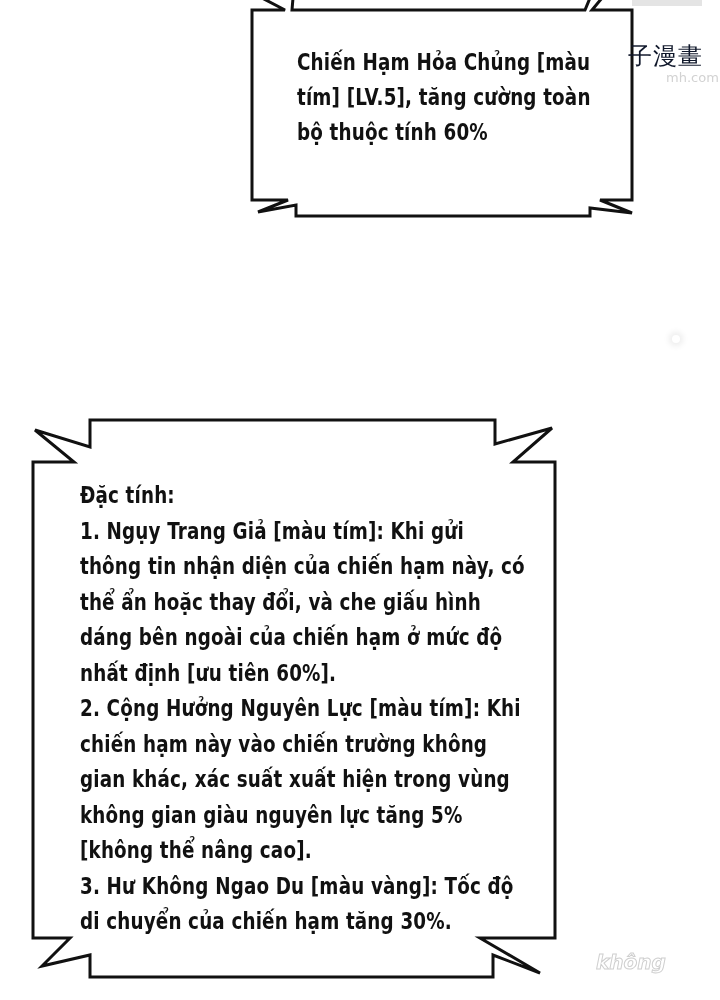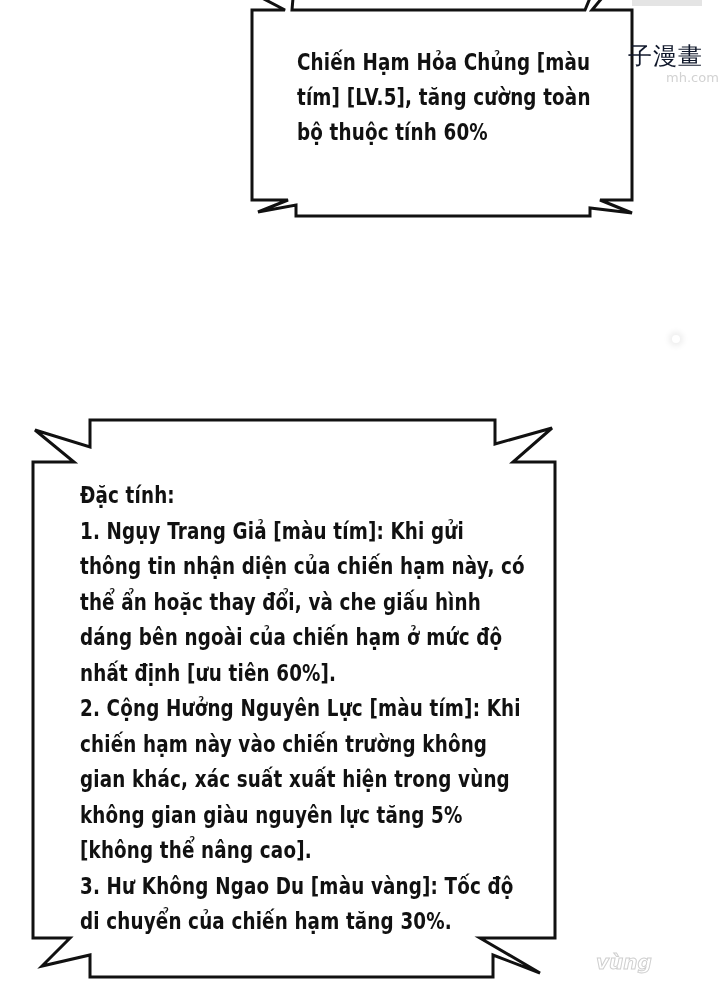--- a/index.html
+++ b/index.html
@@ -68,13 +68,13 @@
   <span class="line">nhất định [ưu tiên 60%].</span>
   <span class="line">2. Cộng Hưởng Nguyên Lực [màu tím]: Khi</span>
   <span class="line">chiến hạm này vào chiến trường không</span>
   <span class="line">gian khác, xác suất xuất hiện trong vùng</span>
   <span class="line">không gian giàu nguyên lực tăng 5%</span>
   <span class="line">[không thể nâng cao].</span>
   <span class="line">3. Hư Không Ngao Du [màu vàng]: Tốc độ</span>
   <span class="line">di chuyển của chiến hạm tăng 30%.</span>
 </div>
 
-<div class="wm wm-bottom">vùng</div>
+<div class="wm wm-bottom">không</div>
 
 </body></html>

